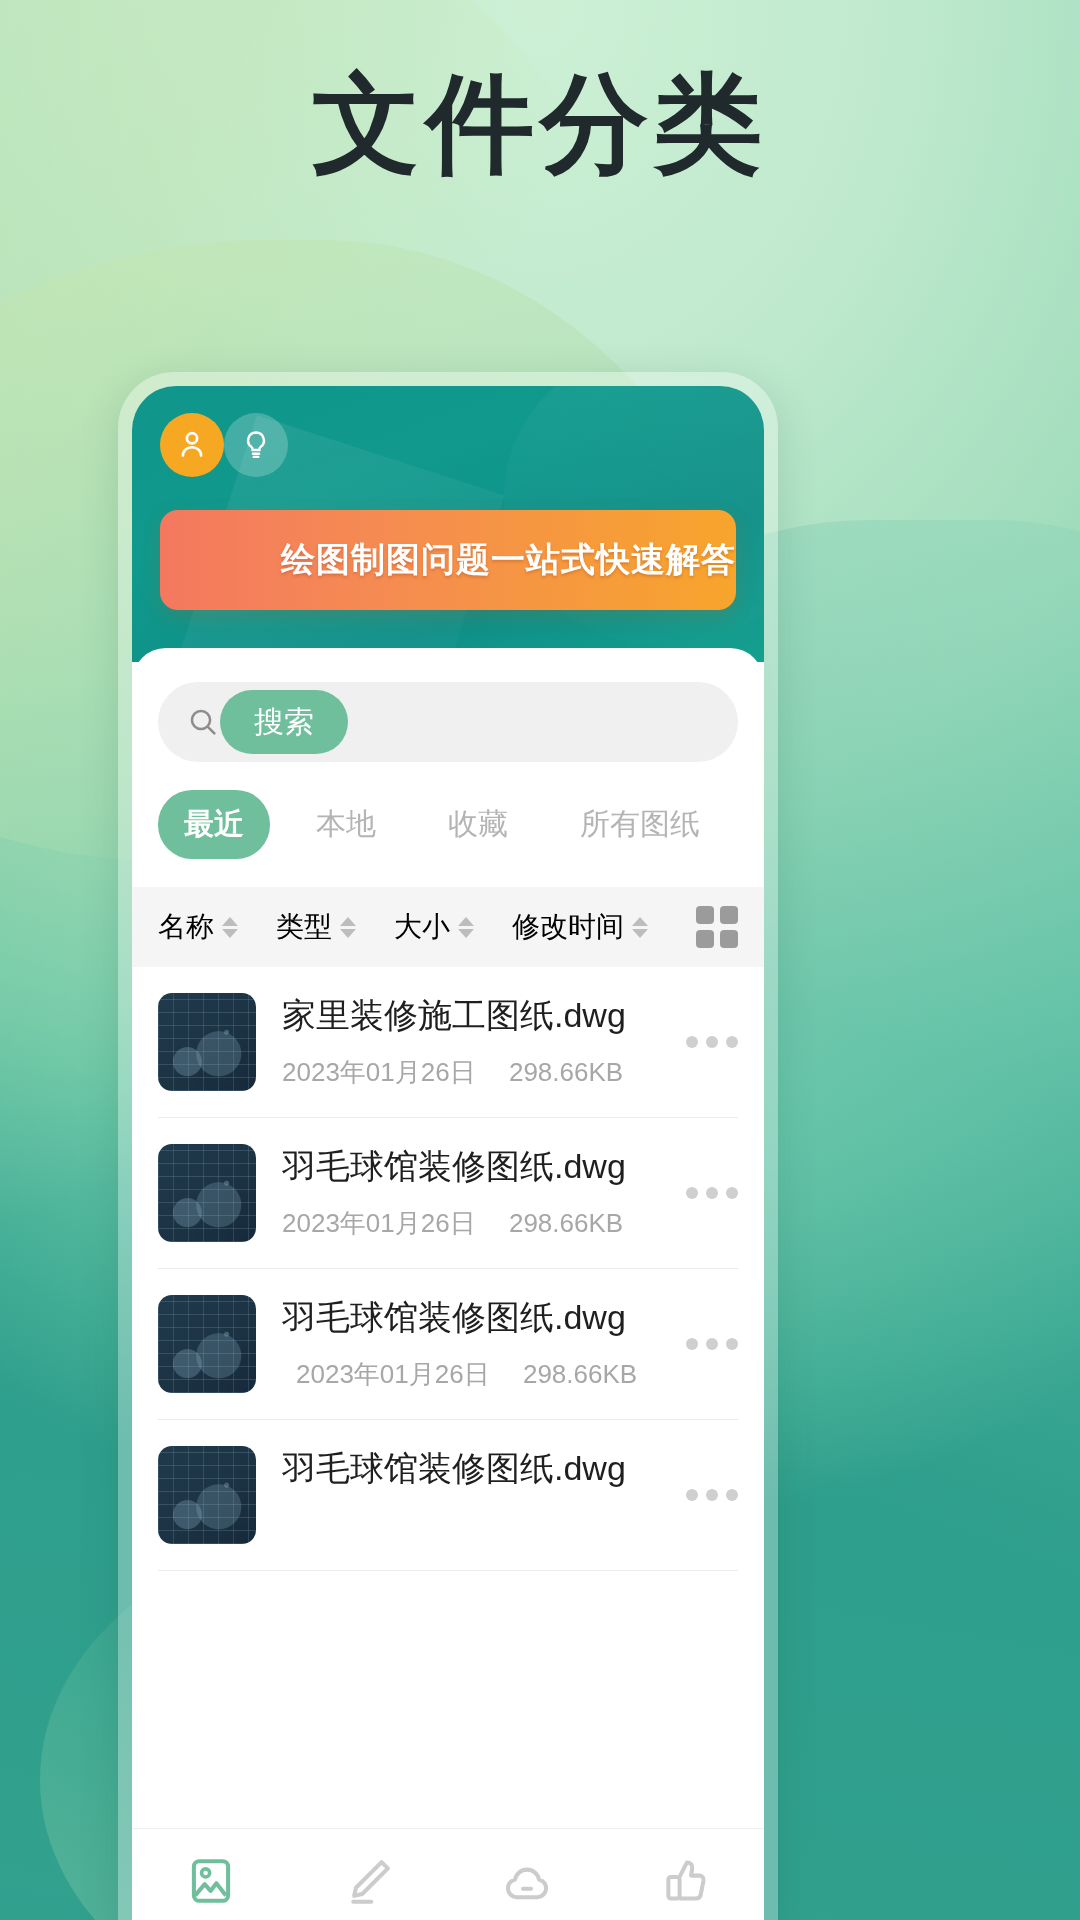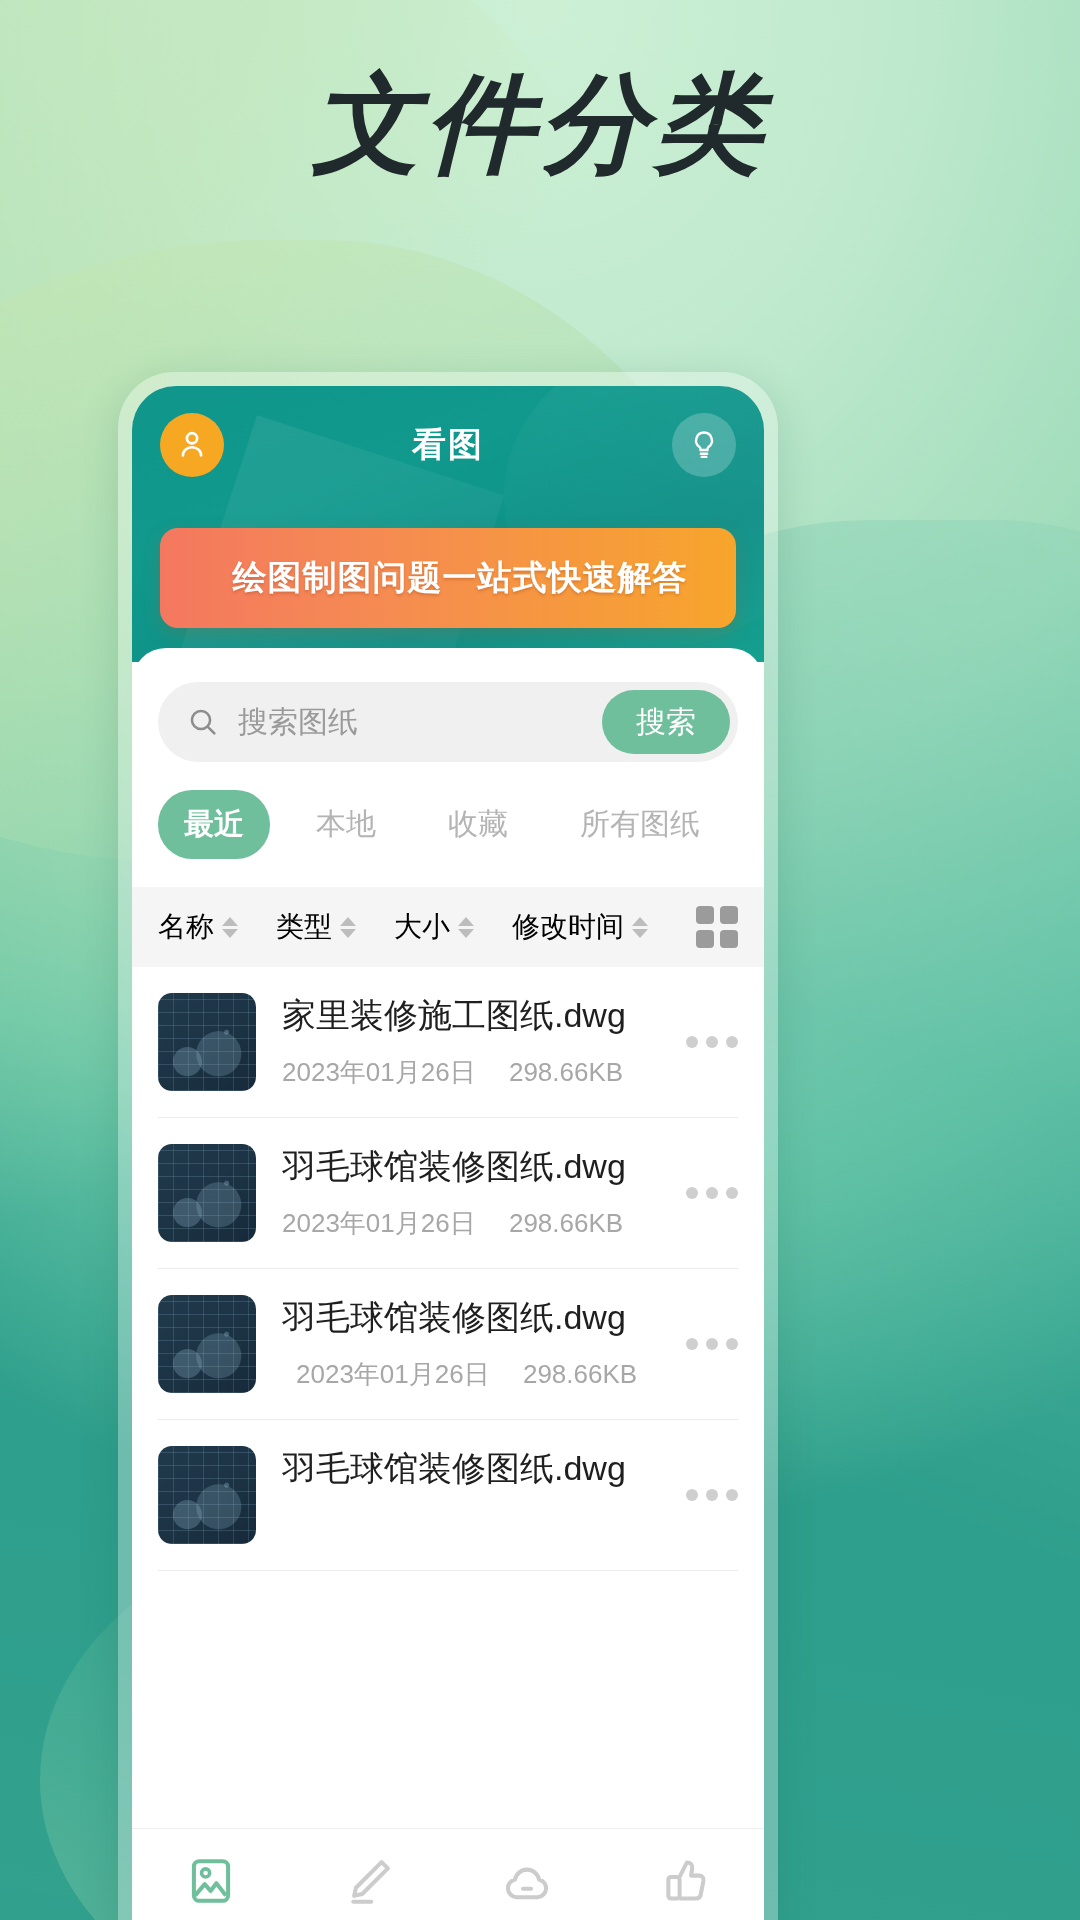--- a/index.html
+++ b/index.html
@@ -47,21 +47,20 @@
     background:linear-gradient(35deg,#7ecaa6 0%, rgba(126,202,166,0) 70%);
     border-radius:50%;
     opacity:.5;
   }
 
   
   .headline-wrap {
     position:absolute; top:0; left:0; right:0;
     text-align:center;
     padding-top:66px;
-    font-style:italic;
   }
   .headline-main {
     font-size:108px;
     line-height:1.08;
     font-weight:bold;
     color:#20292b;
     letter-spacing:6px;
   }
   .headline-sub {
     margin-top:24px;
@@ -133,25 +132,25 @@
   .bulb-btn {
     width:64px; height:64px; border-radius:50%;
     background:rgba(255,255,255,.22);
     display:flex; align-items:center; justify-content:center;
     flex:0 0 auto;
   }
   .bulb-btn svg { width:34px; height:34px; }
 
   .promo-banner {
     position:relative;
-    margin:24px 28px 0 28px;
+    margin:6px 28px 0 28px;
     height:100px;
     border-radius:18px;
     background:linear-gradient(90deg,#F4785F 0%, #F58B52 38%, #F7A52C 100%);
-    display:flex; align-items:center; justify-content:center;
+    display:flex; align-items:center; justify-content:flex-end;
     box-shadow:0 6px 18px rgba(180,90,30,.22);
     padding-left:24px;
   }
   .promo-text {
     color:#ffffff;
     font-size:34px;
     font-weight:bold;
     letter-spacing:1px;
     text-shadow:0 2px 3px rgba(150,60,20,.30);
   }
@@ -332,42 +331,40 @@
       <div class="hdr-shape1"></div>
       <div class="hdr-shape2"></div>
 
       <div class="hdr-top">
         <div class="avatar-btn">
           <svg viewBox="0 0 24 24">
             <circle cx="12" cy="7.2" r="3.6" fill="none" stroke="#ffffff" stroke-width="1.9"></circle>
             <path d="M5.6 19.4c0-3.6 2.9-5.8 6.4-5.8s6.4 2.2 6.4 5.8" fill="none" stroke="#ffffff" stroke-width="1.9" stroke-linecap="round"></path>
           </svg>
         </div>
-        <div class="hdr-title">看图</div>
         <div class="bulb-btn">
           <svg viewBox="0 0 24 24">
             <path d="M12 3.2a5.6 5.6 0 0 0-3.3 10.1c.6.5.9 1.1.9 1.8v.4h4.8v-.4c0-.7.3-1.3.9-1.8A5.6 5.6 0 0 0 12 3.2z" fill="none" stroke="#ffffff" stroke-width="1.7"></path>
             <path d="M9.8 18.2h4.4M10.4 20.4h3.2" stroke="#ffffff" stroke-width="1.7" stroke-linecap="round"></path>
           </svg>
         </div>
       </div>
 
       <div class="promo-banner">
         <span class="promo-text">绘图制图问题一站式快速解答</span>
       </div>
     </div>
 
     <div class="sheet">
 
       <div class="search-row">
         <svg class="search-icon" viewBox="0 0 24 24">
           <circle cx="10.6" cy="10.6" r="6.4" fill="none" stroke="#8d8d8d" stroke-width="1.8"></circle>
           <path d="M15.4 15.4l4.6 4.6" stroke="#8d8d8d" stroke-width="1.8" stroke-linecap="round"></path>
         </svg>
-        <span class="search-text">搜索图纸</span>
         <button class="search-btn">搜索</button>
       </div>
 
       <div class="tabs-row">
         <div class="tab active">最近</div>
         <div class="tab">本地</div>
         <div class="tab">收藏</div>
         <div class="tab">所有图纸</div>
       </div>
 

